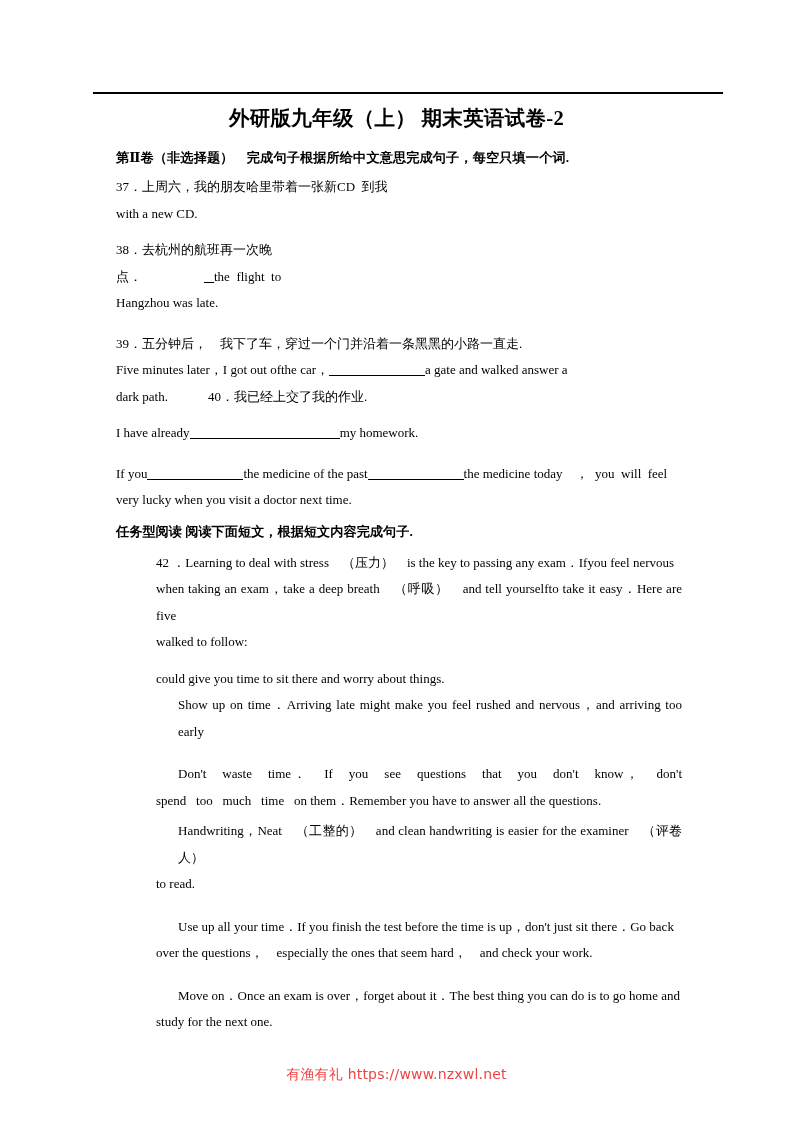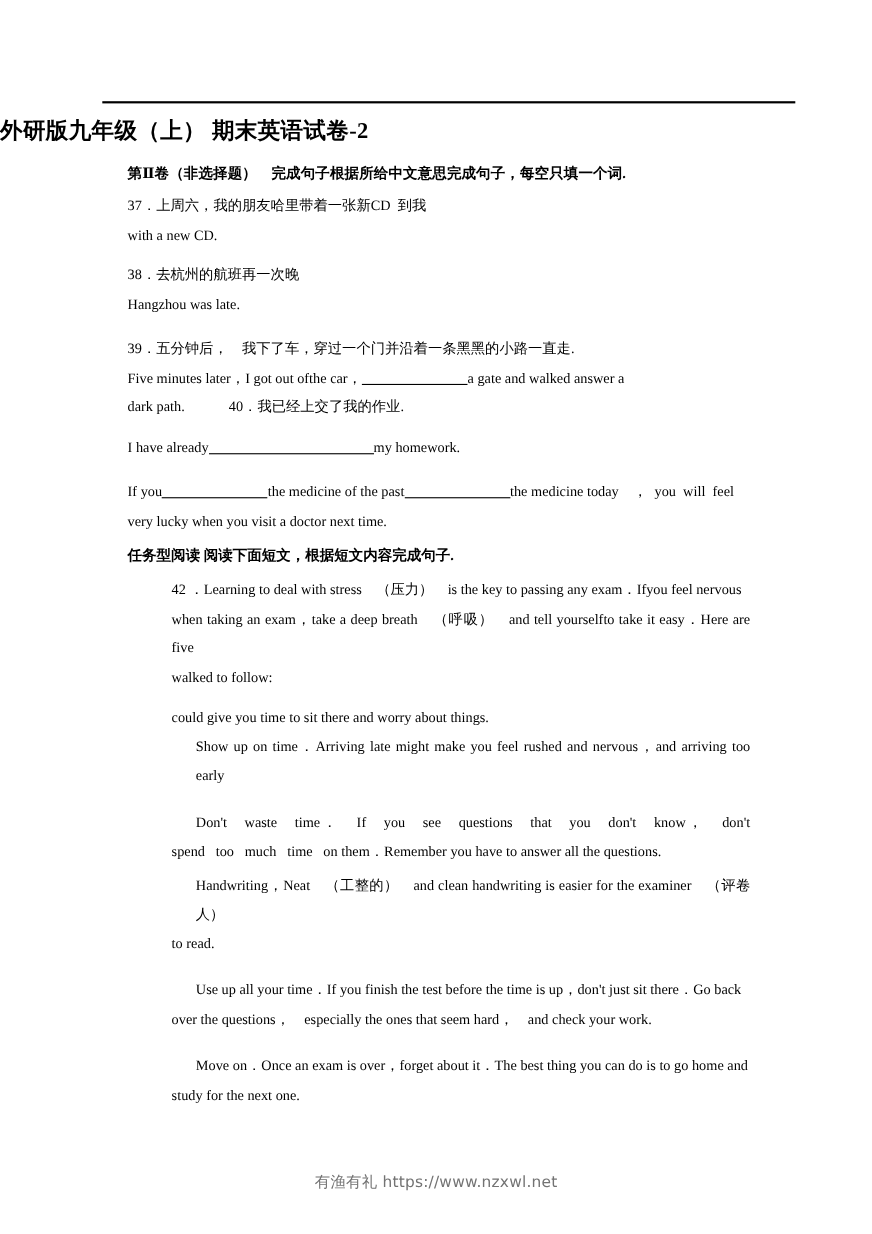--- a/index.html
+++ b/index.html
@@ -27,21 +27,21 @@
     top: 92px;
     width: 630px;
     height: 0;
     border-top: 2px solid #000;
   }
   .doc-title {
     position: absolute;
     left: 0;
     top: 104px;
     width: 793px;
-    text-align: left;
+    text-align: center;
     font-size: 20.5px;
     font-weight: bold;
     font-family: "Liberation Serif", "DejaVu Serif", serif;
     letter-spacing: 0.3px;
   }
   .content {
     position: absolute;
     left: 116px;
     top: 148px;
     width: 566px;
@@ -91,21 +91,21 @@
   .spacer-6 { height: 6px; }
   .spacer-10 { height: 10px; }
   .spacer-12 { height: 12px; }
   .footer {
     position: absolute;
     left: 0;
     top: 1066px;
     width: 793px;
     text-align: center;
     font-size: 14px;
-    color: #737373;
+    color: #ef4444;
     font-family: "DejaVu Sans", "Liberation Sans", sans-serif;
     letter-spacing: 0.2px;
   }
 </style>
 </head>
 <body>
 
 <div class="page">
 
   <div class="top-rule"></div>
@@ -118,20 +118,21 @@
 
     <div class="q">
       <span class="line">37．上周六，我的朋友哈里带着一张新CD  到我</span>
       <span class="line">with a new CD.</span>
     </div>
 
     <div class="spacer-6"></div>
 
     <div class="q">
       <span class="line">38．去杭州的航班再一次晚</span>
+      <span class="line"><span>点．</span><span class="gap-l"></span><span class="blank b-sm"></span><span>the  flight  to</span></span>
       <span class="line">Hangzhou was late.</span>
     </div>
 
     <div class="spacer-10"></div>
 
     <div class="q">
       <span class="line">39．五分钟后，　我下了车，穿过一个门并沿着一条黑黑的小路一直走.</span>
       <span class="spacer-6"></span>
       <span class="line"><span>Five minutes later，I got out ofthe car，</span><span class="blank b-md"></span><span>a gate and walked answer a</span></span>
       <span class="line"><span>dark path.</span><span class="gap-m"></span><span>40．我已经上交了我的作业.</span></span>

